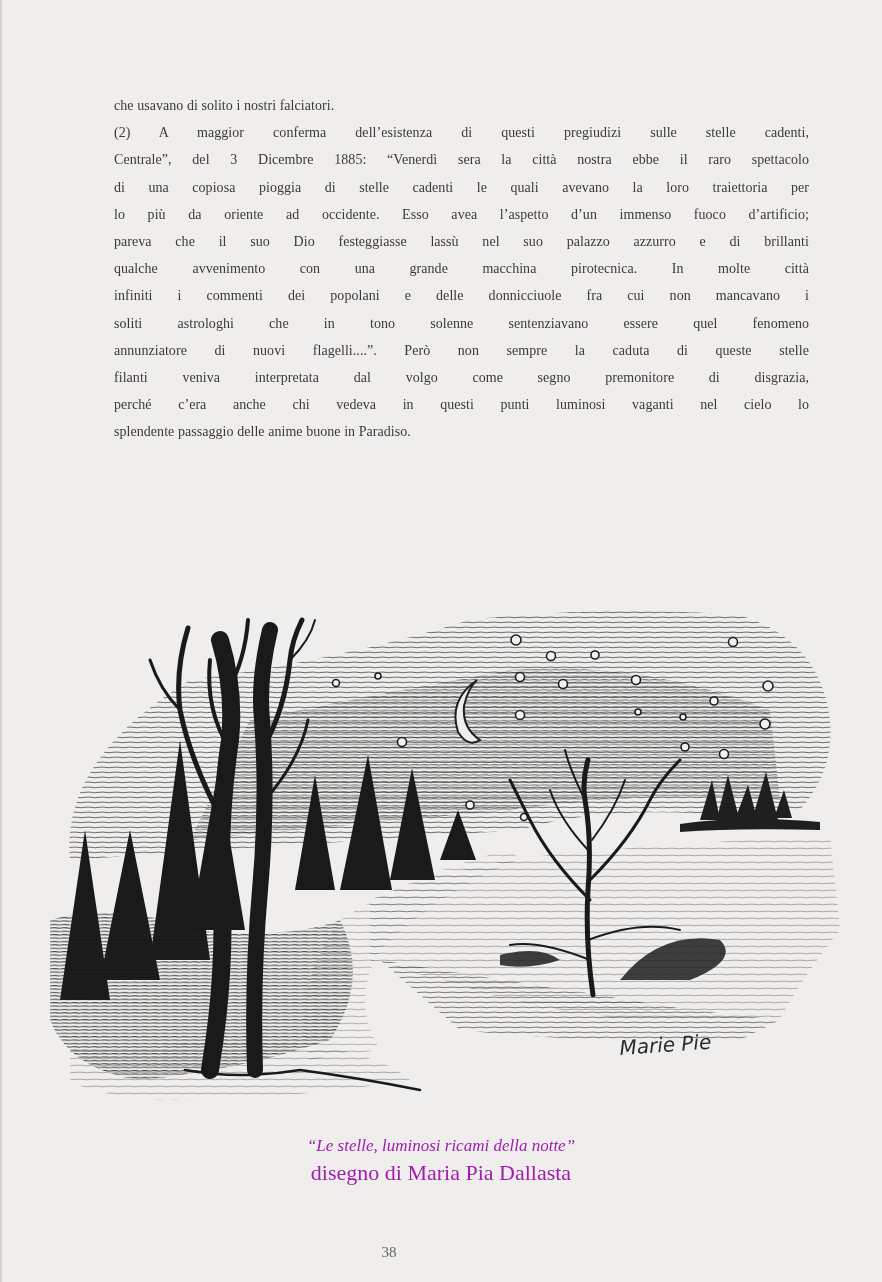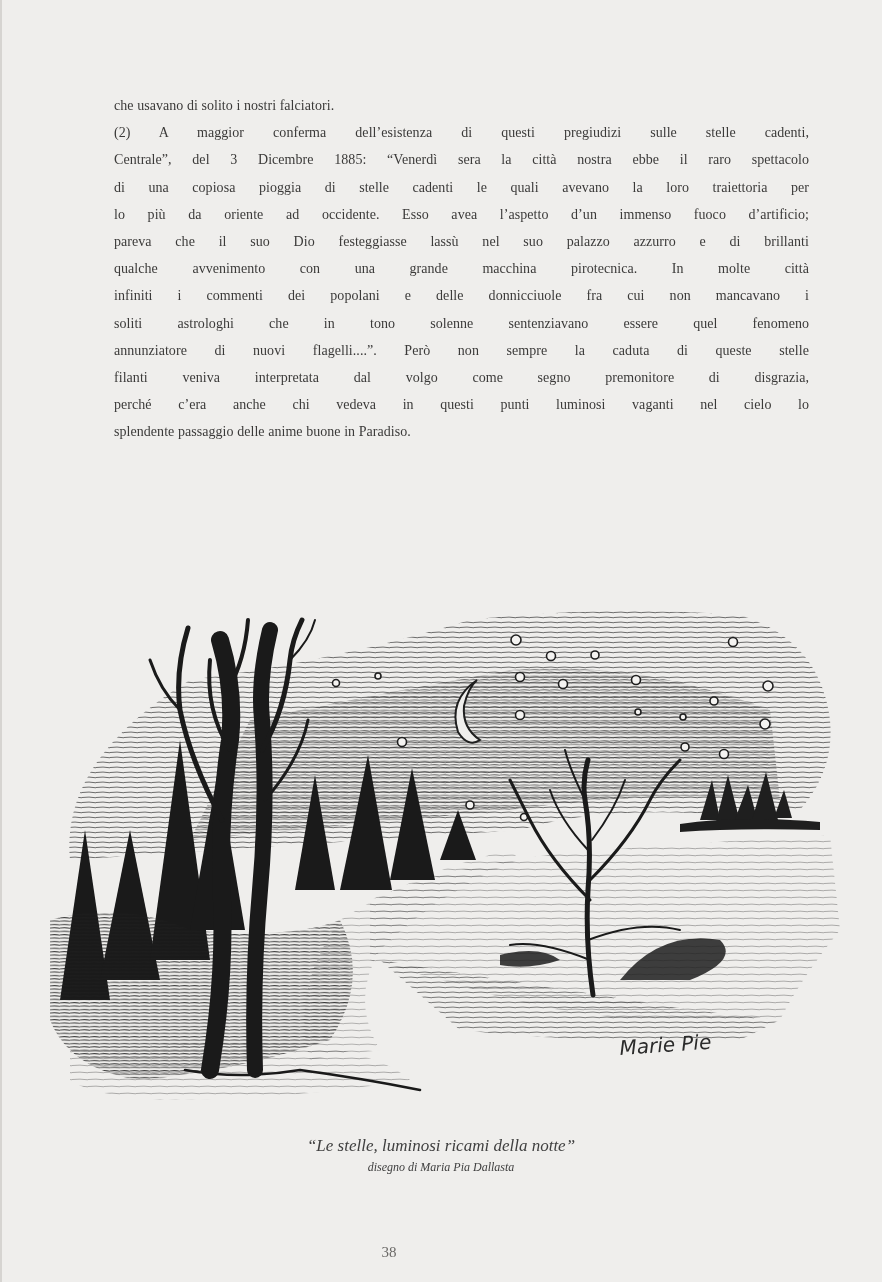--- a/index.html
+++ b/index.html
@@ -46,31 +46,30 @@
       left: 40px;
       top: 600px;
       width: 820px;
       height: 520px;
     }
     .caption {
       position: absolute;
       left: 0;
       width: 882px;
       text-align: center;
-      color: #404040;
+      color: #a21caf;
     }
     .caption-title {
       top: 1136px;
       font-style: italic;
       font-size: 17px;
     }
     .caption-credit {
       top: 1160px;
-      font-size: 12px;
-      font-style: italic;
+      font-size: 22px;
     }
     .page-number {
       position: absolute;
       top: 1244px;
       left: 0;
       width: 778px;
       text-align: center;
       font-size: 15px;
       color: #6a6866;
       filter: blur(0.4px);

